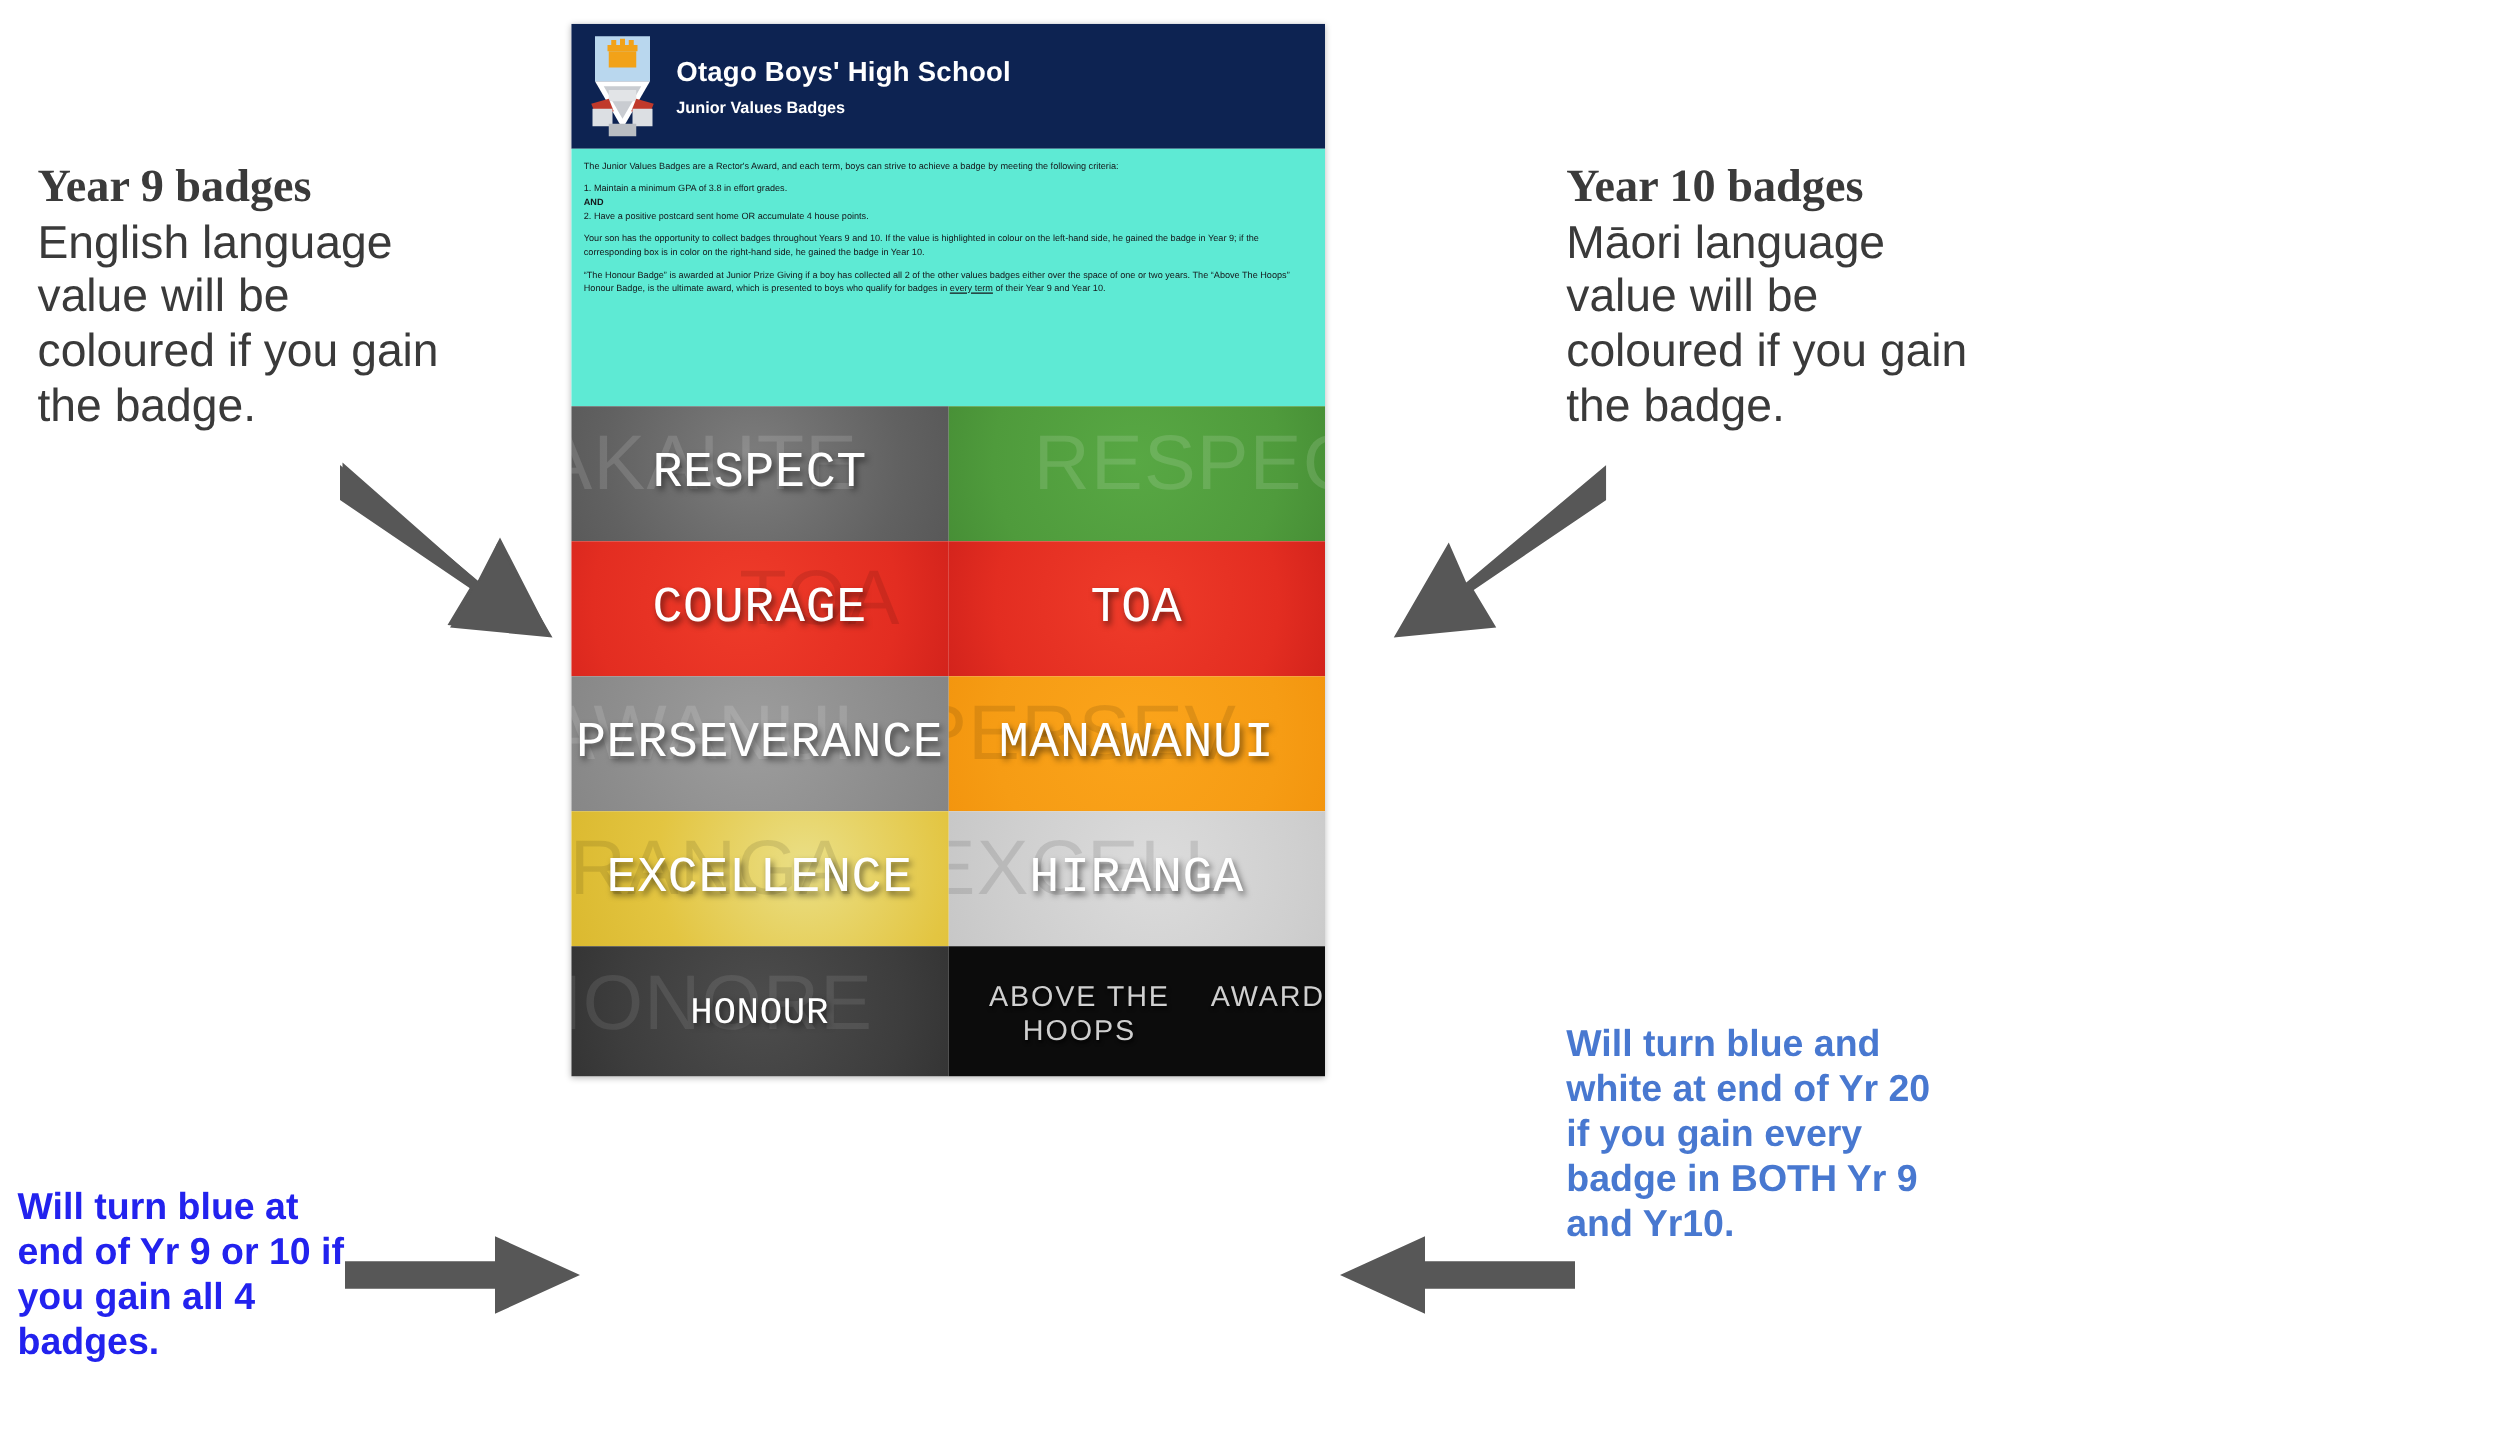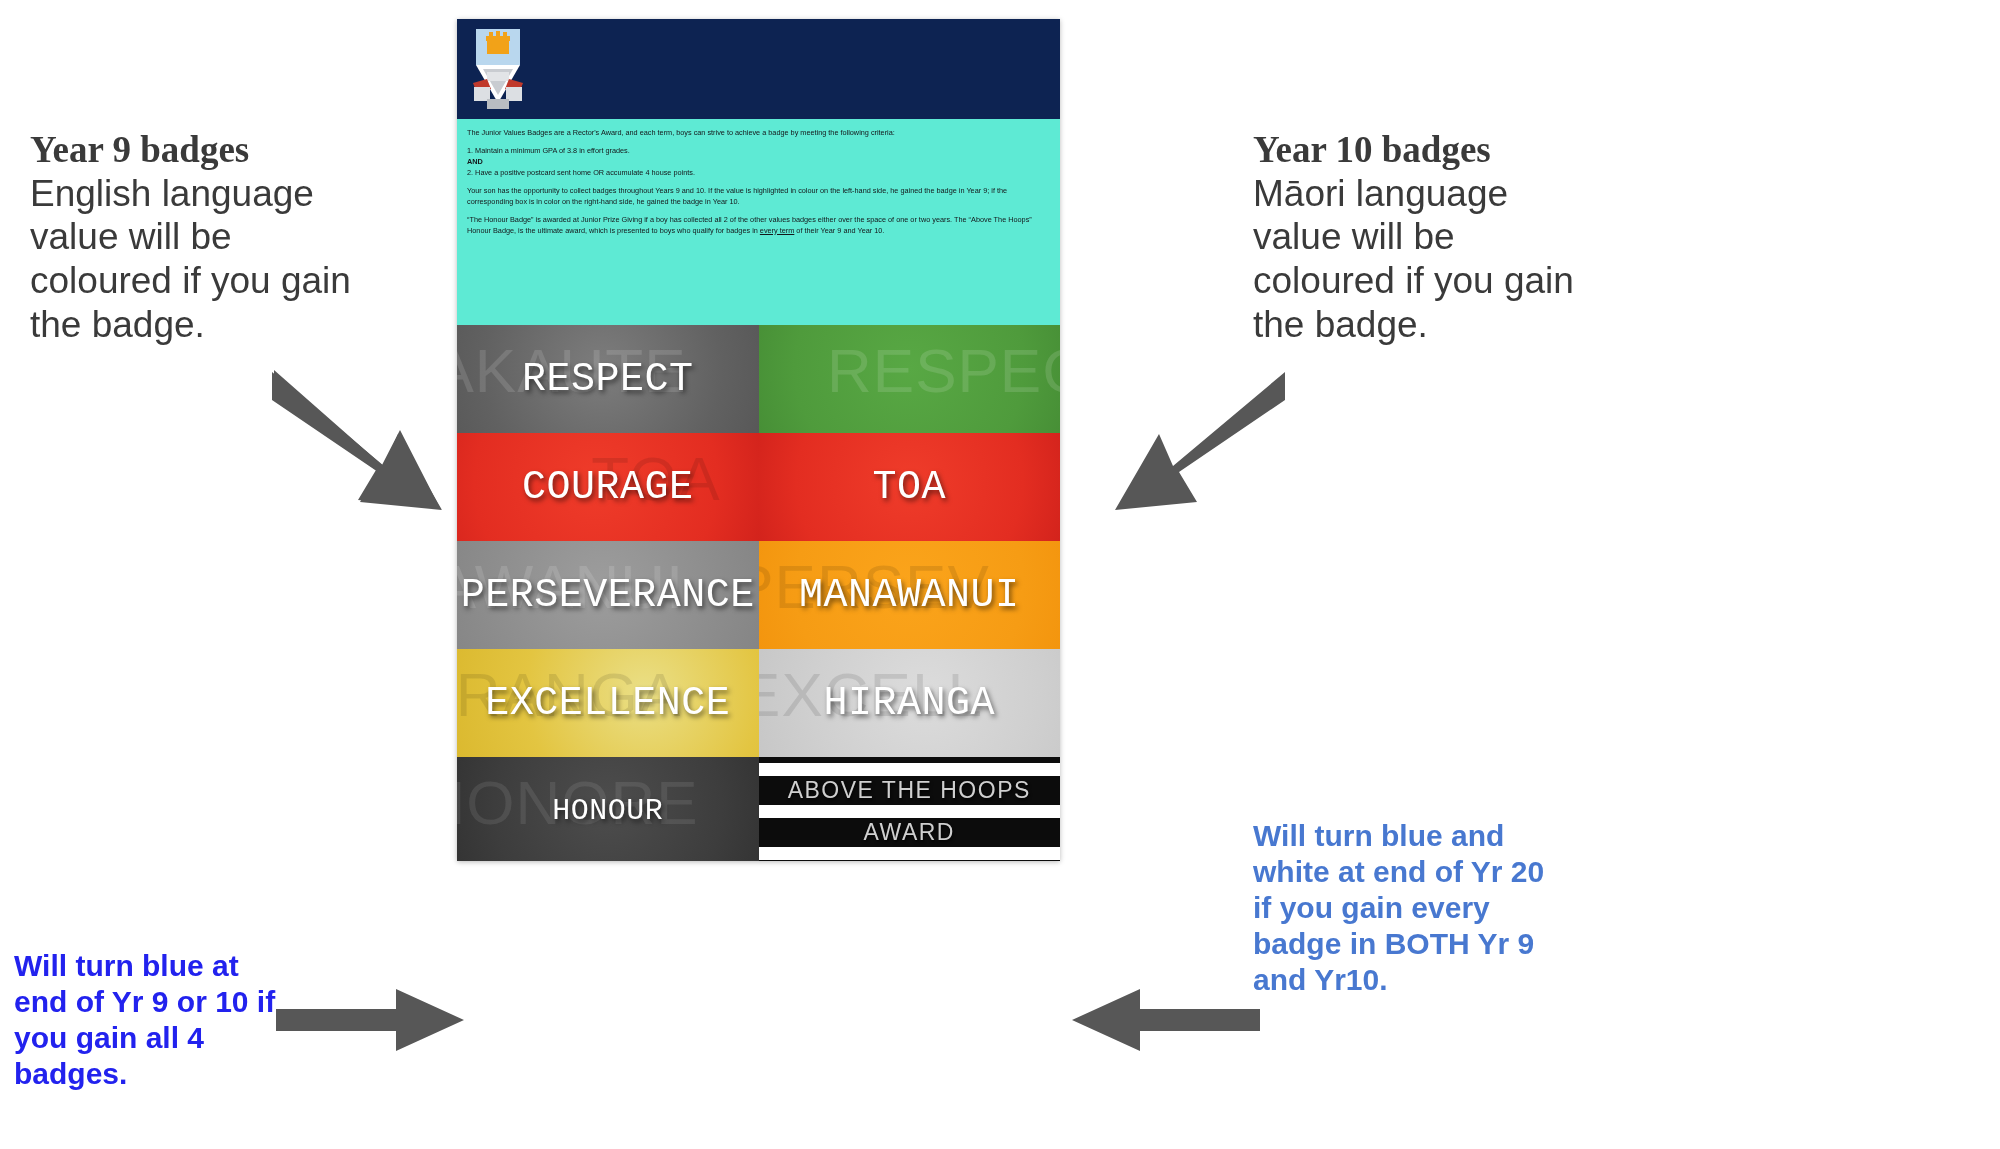--- a/index.html
+++ b/index.html
@@ -89,21 +89,21 @@
   .cell.honour      { background: radial-gradient(circle at 50% 45%, #4d4d4d 0%, #3d3d3d 70%, #343434 100%); }
   .cell.hoops       { background: #0c0c0c; }
 
   .cell.honour .lbl { font-size: 30px; }
   .cell.honour .wm { color: rgba(255,255,255,.09); }
 
   
   .hoops-inner {
     position: relative; z-index: 3;
     width: 100%; padding: 0;
-    display:flex; flex-direction:column; align-items:stretch;
+    display:flex; flex-direction:row; align-items:stretch;
   }
   .hoops-stripe { height: 13px; background:#ffffff; }
   .hoops-line {
     text-align:center; color:#cfcfcf; font-size: 23px; letter-spacing: 1.5px;
     text-shadow: 1px 2px 3px rgba(0,0,0,.8);
     padding: 1px 0;
   }
 </style>
 </head>
 <body>
@@ -171,20 +171,24 @@
           <path d="M7 38 L51 38 L29 76 Z" fill="#ffffff"></path>
           <path d="M14 42 L44 42 L29 68 Z" fill="#c9ccd1"></path>
           <rect x="18" y="45" width="22" height="9" fill="#e2e4e7"></rect>
           <path d="M4 56 L18 52 L22 62 L8 66 Z" fill="#c0392b"></path>
           <path d="M54 56 L40 52 L36 62 L50 66 Z" fill="#c0392b"></path>
           <rect x="5" y="60" width="16" height="14" fill="#dcdfe3"></rect>
           <rect x="37" y="60" width="16" height="14" fill="#dcdfe3"></rect>
           <rect x="18" y="72" width="22" height="10" fill="#b9bdc2"></rect>
         </svg>
       </div>
+      <div class="head-text">
+        <div class="school-name">Otago Boys' High School</div>
+        <div class="sub-name">Junior Values Badges</div>
+      </div>
     </div>
 
     <div class="poster-body">
       <p>The Junior Values Badges are a Rector's Award, and each term, boys can strive to achieve a badge by meeting the following criteria:</p>
       <p class="tight">1. Maintain a minimum GPA of 3.8 in effort grades.</p>
       <p class="tight"><b>AND</b></p>
       <p>2. Have a positive postcard sent home OR accumulate 4 house points.</p>
       <p>Your son has the opportunity to collect badges throughout Years 9 and 10. If the value is highlighted in colour on the left-hand side, he gained the badge in Year 9; if the corresponding box is in color on the right-hand side, he gained the badge in Year 10.</p>
       <p><span>“The Honour Badge” is awarded at Junior Prize Giving if a boy has collected all 2 of the other values badges either over the space of one or two years. The “Above The Hoops” Honour Badge, is the ultimate award, which is presented to boys who qualify for badges in </span><u>every term</u><span> of their Year 9 and Year 10.</span></p>
     </div>

